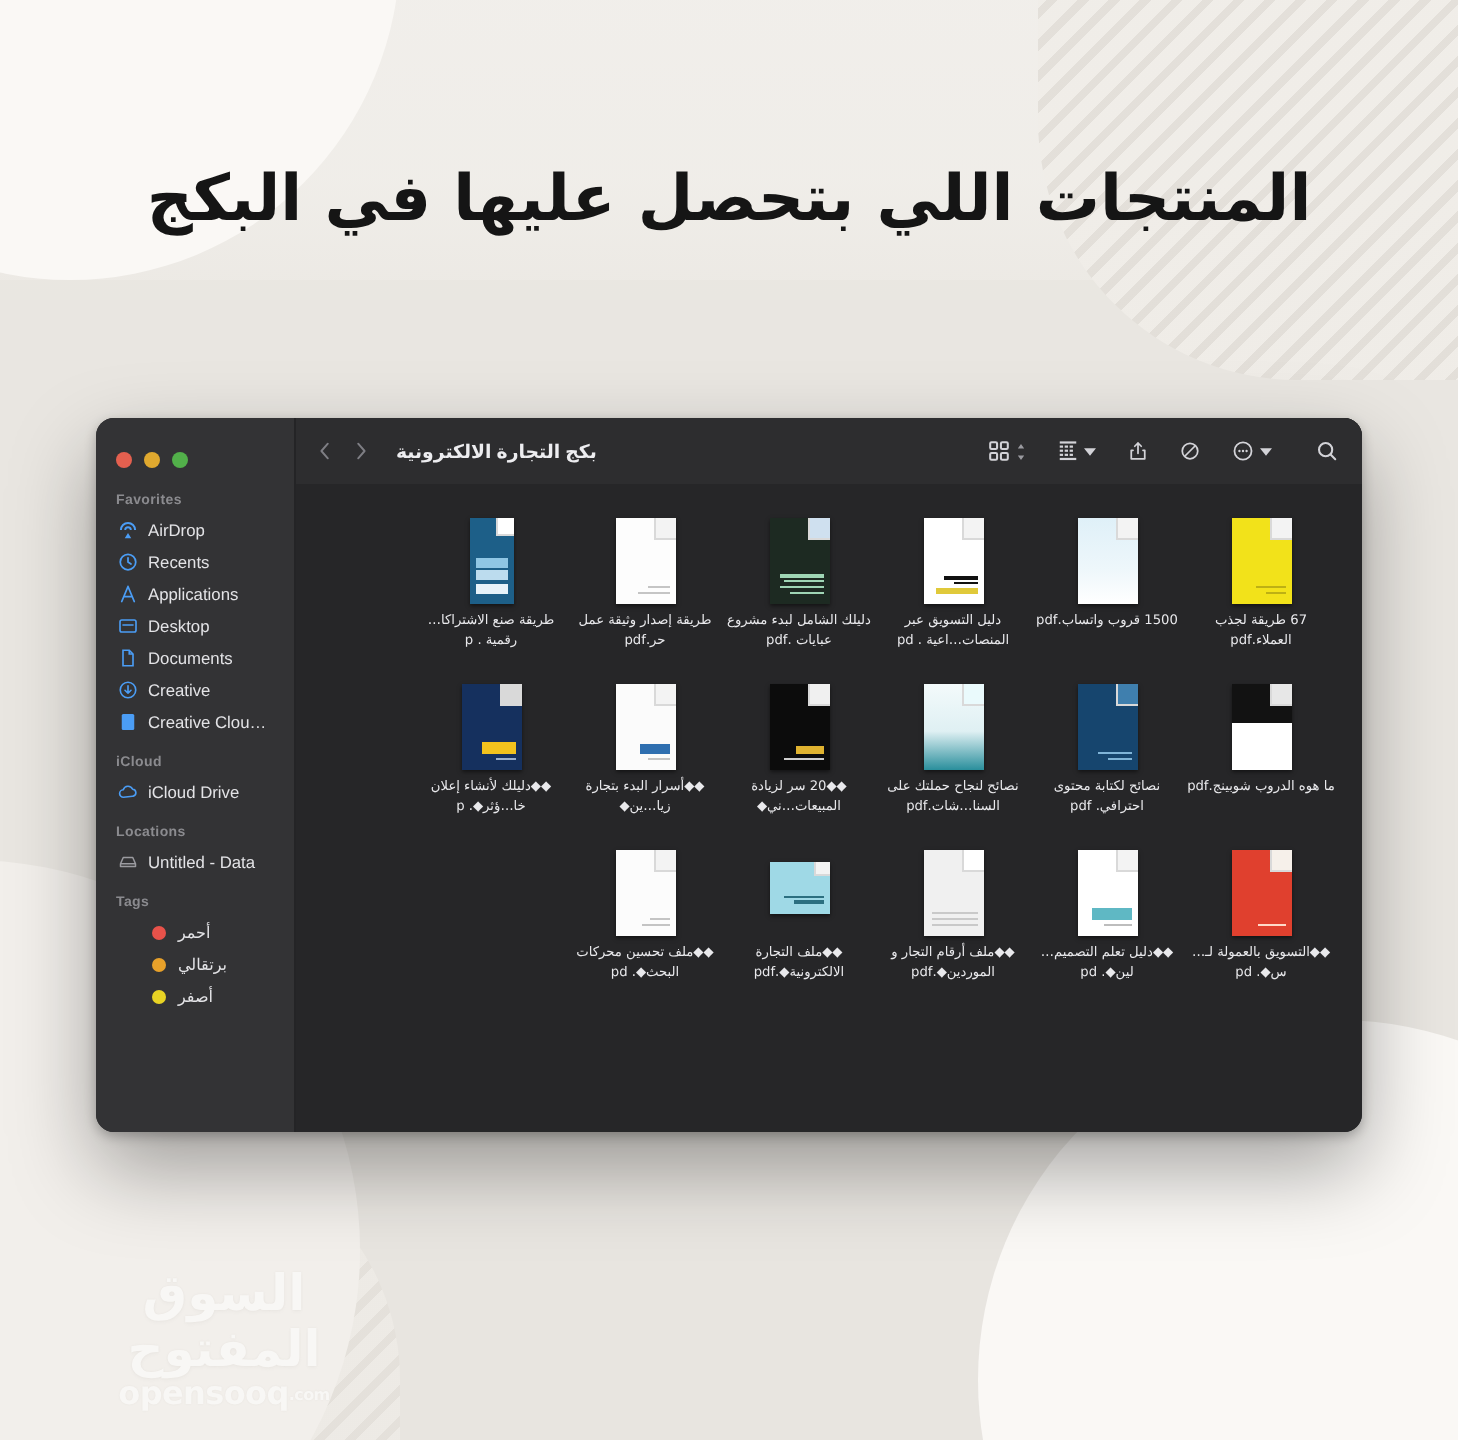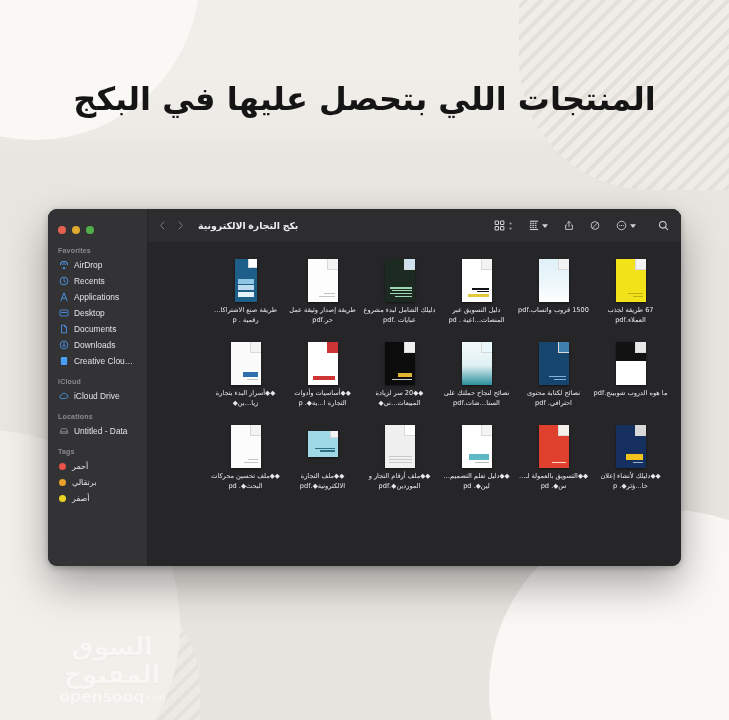--- a/index.html
+++ b/index.html
@@ -153,21 +153,21 @@
     cursor: default;
   }
   .side-item .ic {
     width: 11px; height: 11px;
     display: flex; align-items: center; justify-content: center;
     color: #4b9df5;
     flex: 0 0 11px;
   }
   .side-item .ic svg { width: 10px; height: 10px; display: block; }
 
-  .side-item.tag { gap: 6px; padding-left: 11px; }
+  .side-item.tag { gap: 6px; padding-left: 28px; }
   .side-item.tag .swatch { width: 7px; height: 7px; border-radius: 50%; flex: 0 0 7px; }
   .side-item.tag .lbl { direction: rtl; font-size: 8px; }
 
   
   .main {
     flex: 1;
     background: #262628;
     display: flex;
     flex-direction: column;
     min-width: 0;
@@ -372,21 +372,21 @@
       <span>Documents</span>
     </div>
 
     <div class="side-item">
       <span class="ic">
         <svg viewBox="0 0 16 16" fill="none" stroke="currentColor" stroke-width="1.3">
             <circle cx="8" cy="8" r="6.2"></circle>
             <path d="M8 4.6v6M5.6 8.2 8 10.6l2.4-2.4" stroke-linecap="round" stroke-linejoin="round"></path>
           </svg>
       </span>
-      <span>Downloads</span>
+      <span>Creative</span>
     </div>
 
     <div class="side-item">
       <span class="ic">
         <svg viewBox="0 0 16 16" fill="currentColor">
             <rect x="3" y="1.6" width="10" height="12.8" rx="1.2"></rect>
           </svg>
       </span>
       <span>Creative Clou…</span>
     </div>
@@ -651,31 +651,20 @@
             <div class="corner" style="background:#f0f0f0"></div>
             <div class="t-lines">
                 <i style="width:55%;background:#e0b330;height:4px"></i>
                 <i style="width:80%;background:#cfcfcf"></i>
               </div>
           </div>
         </div>
         <div class="fname">◆◆20 سر لزيادة المبيعات…ني◆</div>
       </div>
 
-      <div class="file">
-        <div class="thumb-wrap">
-          <div class="thumb" style="background:#ffffff">
-            <div class="corner" style="background:#cf3434;border:none"></div>
-            <div class="t-lines">
-                <i style="width:90%;background:#cf3434;height:4px"></i>
-              </div>
-          </div>
-        </div>
-        <div class="fname">◆◆أساسيات وأدوات التجارة ا…ية◆. p</div>
-      </div>
 
       <div class="file">
         <div class="thumb-wrap">
           <div class="thumb" style="background:#fbfbfb">
             <div class="corner"></div>
             <div class="t-lines">
                 <i style="width:60%;background:#2f6fb0;height:5px"></i>
                 <i style="width:45%"></i>
               </div>
           </div>

